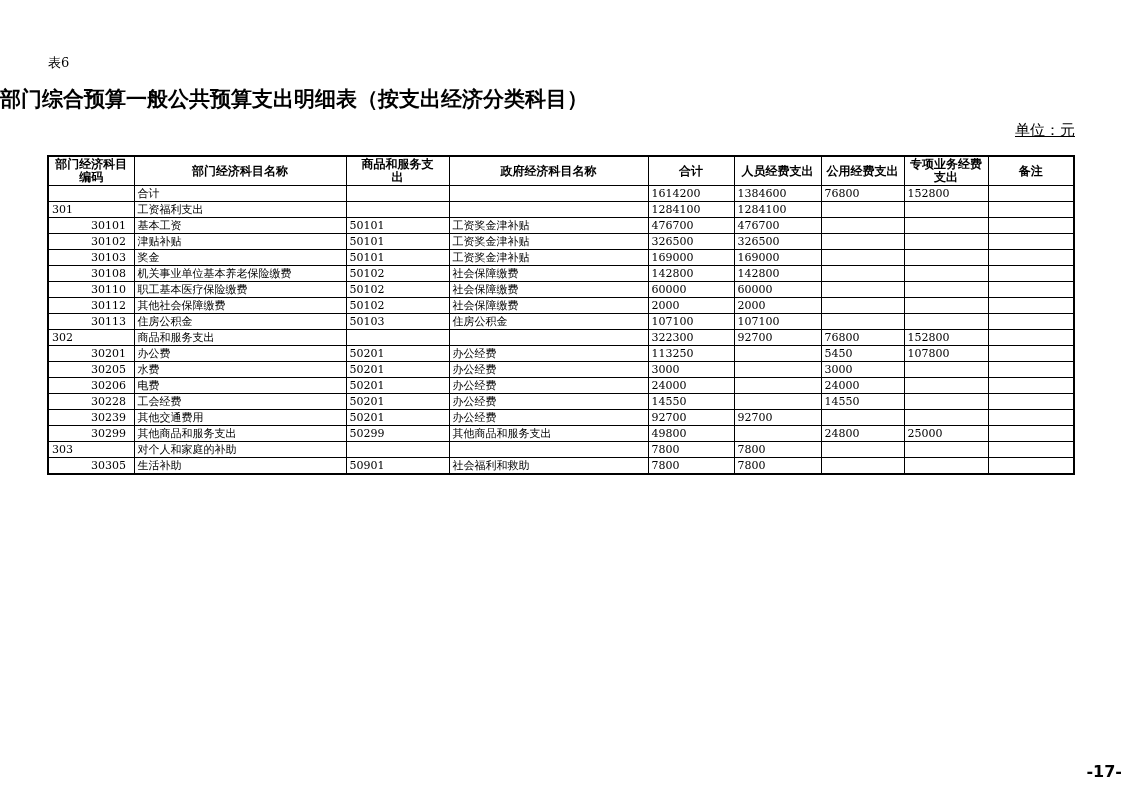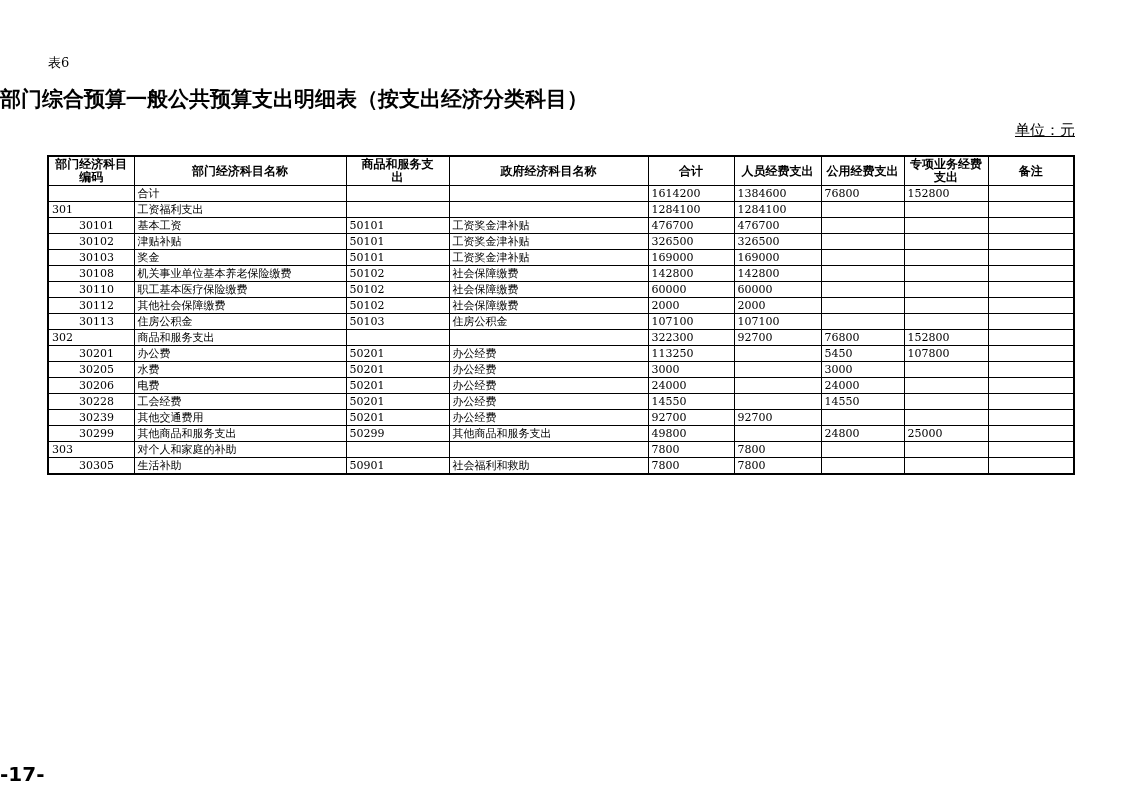--- a/index.html
+++ b/index.html
@@ -36,28 +36,28 @@
   table.budget th {
     font-size:12px; font-weight:bold;
     height:28px; text-align:center; vertical-align:middle;
     padding:0 1px; line-height:13px;
   }
   table.budget td {
     font-size:11px; height:15px; line-height:15px;
     padding:0 3px; white-space:nowrap;
     text-align:left; vertical-align:middle;
   }
-  table.budget td.indent { padding-left:30px; }
+  table.budget td.indent { padding-left:42px; }
   .hdr3 { display:inline-block; max-width:80px; }
   .col1 { width:86px; }  .col2 { width:212px; } .col3 { width:103px; }
   .col4 { width:199px; } .col5 { width:86px; }  .col6 { width:87px; }
   .col7 { width:83px; }  .col8 { width:84px; }  .col9 { width:86px; }
   .page-number {
     position:absolute; left:0; top:762px; width:1122px;
-    text-align:left; font-size:20px; font-weight:bold;
+    text-align:right; font-size:16px; font-weight:bold;
     font-family:"DejaVu Sans", "Liberation Sans", sans-serif;
   }
 </style>
 </head>
 <body>
 
 <div class="sheet-label">表6</div>
 
 <div class="doc-title">部门综合预算一般公共预算支出明细表（按支出经济分类科目）</div>
 

